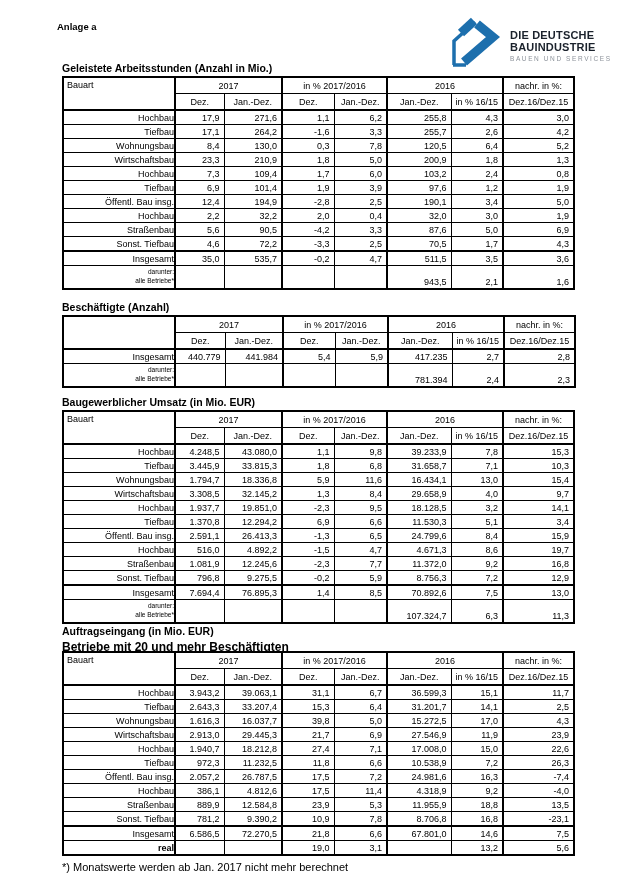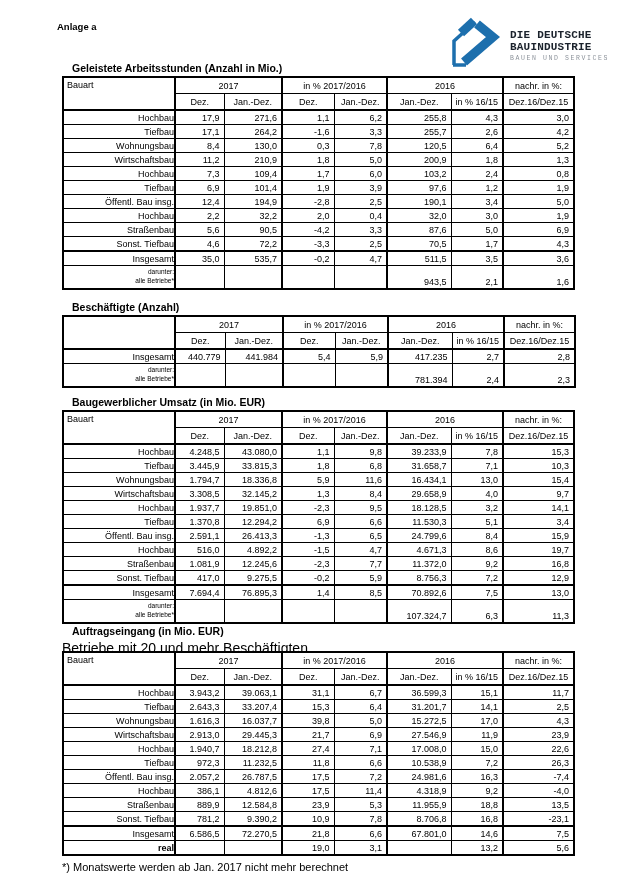--- a/index.html
+++ b/index.html
@@ -3,28 +3,28 @@
 <meta charset="utf-8">
 <style>
   html,body{margin:0;padding:0;}
   body{
     width:633px;height:896px;position:relative;background:#ffffff;color:#000;
     font-family:"Liberation Sans", sans-serif;overflow:hidden;
     --logo-blue:#1d6fad;--logo-dark:#1b222c;--logo-gray:#8d939b;
   }
   #anlage{position:absolute;left:57px;top:21px;font-size:9.5px;font-weight:bold;}
   
-  .logo{position:absolute;left:448px;top:16px;display:flex;align-items:flex-start;font-family:Liberation Mono, monospace;}
+  .logo{position:absolute;left:448px;top:16px;display:flex;align-items:flex-start;}
   .logo svg{display:block;}
   .logo-text{margin-left:6px;padding-top:14px;}
   .logo-line{font-size:11px;font-weight:bold;color:var(--logo-dark);line-height:11.5px;letter-spacing:.2px;}
   .logo-sub{font-size:6.5px;color:var(--logo-gray);letter-spacing:1.6px;margin-top:2px;}
   
-  .section-title{position:absolute;left:72px;font-size:10.5px;font-weight:bold;}
-  .section-subtitle{position:absolute;left:62px;font-size:14px;font-weight:normal;}
+  .section-title{position:absolute;left:62px;font-size:10.5px;font-weight:bold;}
+  .section-subtitle{position:absolute;left:62px;font-size:12px;font-weight:bold;}
   #title-1{top:62px}
   #title-2{top:301px}
   #title-3{top:396px}
   #title-4{top:625px}
   #subtitle-4{top:640px}
   #footnote{position:absolute;left:62px;top:861px;font-size:11px;}
   
   .doc-table{position:absolute;left:62px;border-collapse:collapse;table-layout:fixed;
              font-size:9px;border:2px solid #000;background:#fff;}
   #table-1{top:76px}
@@ -123,21 +123,21 @@
         <td class="num gsep">8,4</td>
         <td class="num">130,0</td>
         <td class="num gsep">0,3</td>
         <td class="num">7,8</td>
         <td class="num gsep">120,5</td>
         <td class="num">6,4</td>
         <td class="num gsep">5,2</td>
       </tr>
       <tr class="data">
         <td class="label">Wirtschaftsbau</td>
-        <td class="num gsep">11,2</td>
+        <td class="num gsep">23,3</td>
         <td class="num">210,9</td>
         <td class="num gsep">1,8</td>
         <td class="num">5,0</td>
         <td class="num gsep">200,9</td>
         <td class="num">1,8</td>
         <td class="num gsep">1,3</td>
       </tr>
       <tr class="data">
         <td class="label indent">Hochbau</td>
         <td class="num gsep">7,3</td>
@@ -397,21 +397,21 @@
         <td class="num gsep">1.081,9</td>
         <td class="num">12.245,6</td>
         <td class="num gsep">-2,3</td>
         <td class="num">7,7</td>
         <td class="num gsep">11.372,0</td>
         <td class="num">9,2</td>
         <td class="num gsep">16,8</td>
       </tr>
       <tr class="data">
         <td class="label indent">Sonst. Tiefbau</td>
-        <td class="num gsep">417,0</td>
+        <td class="num gsep">796,8</td>
         <td class="num">9.275,5</td>
         <td class="num gsep">-0,2</td>
         <td class="num">5,9</td>
         <td class="num gsep">8.756,3</td>
         <td class="num">7,2</td>
         <td class="num gsep">12,9</td>
       </tr>
       <tr class="total">
         <td class="label">Insgesamt</td>
         <td class="num gsep">7.694,4</td>

